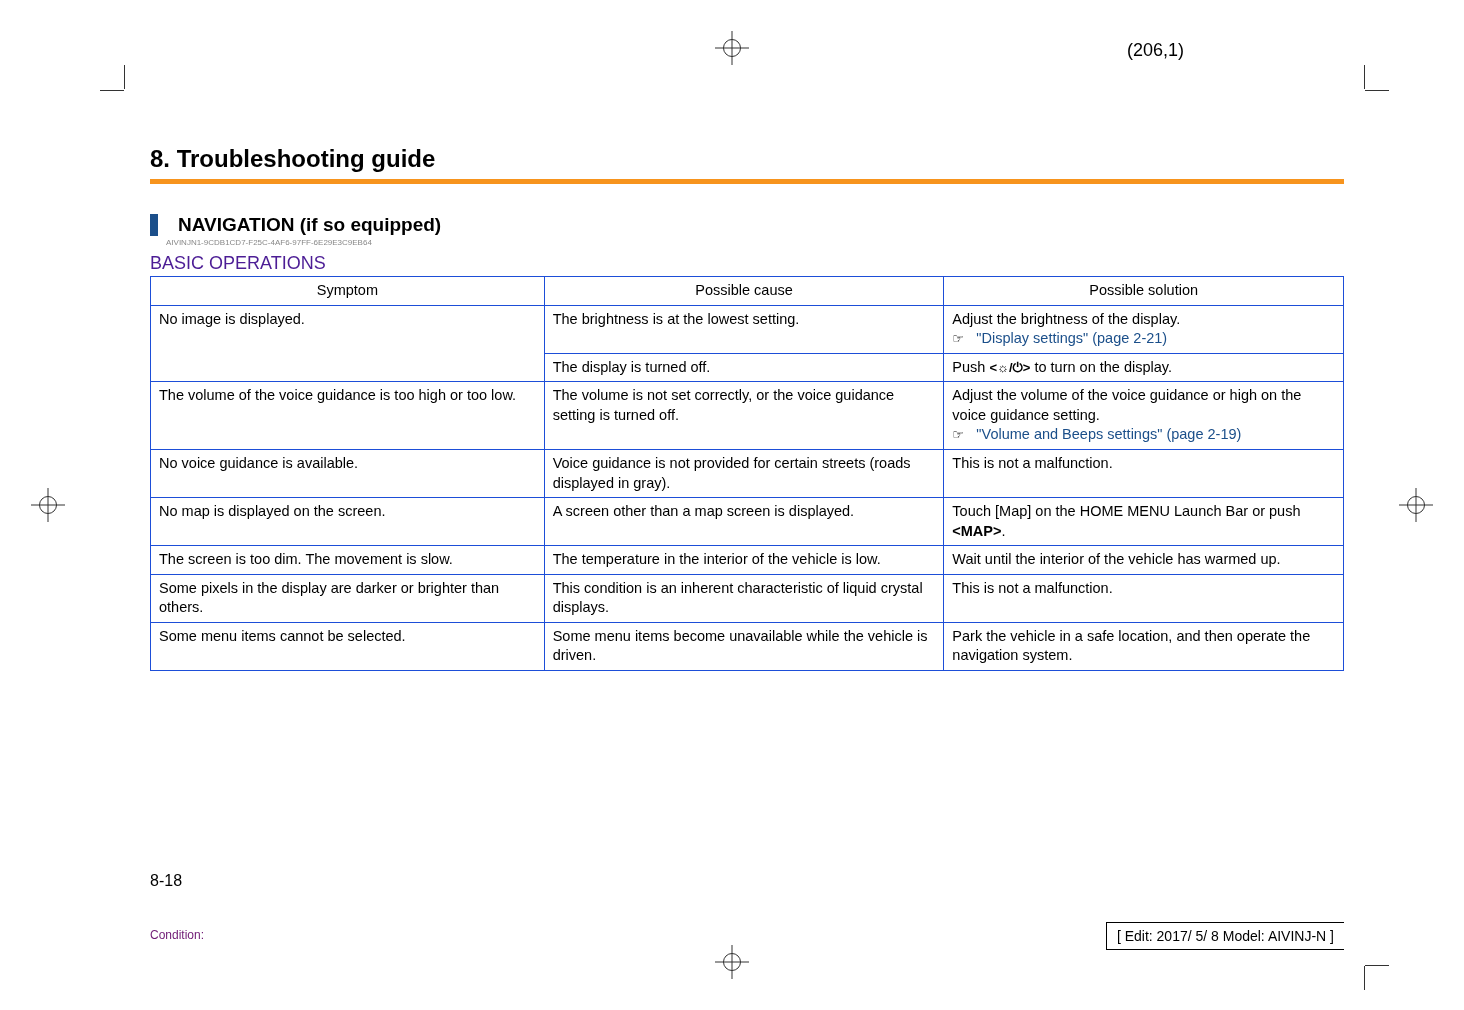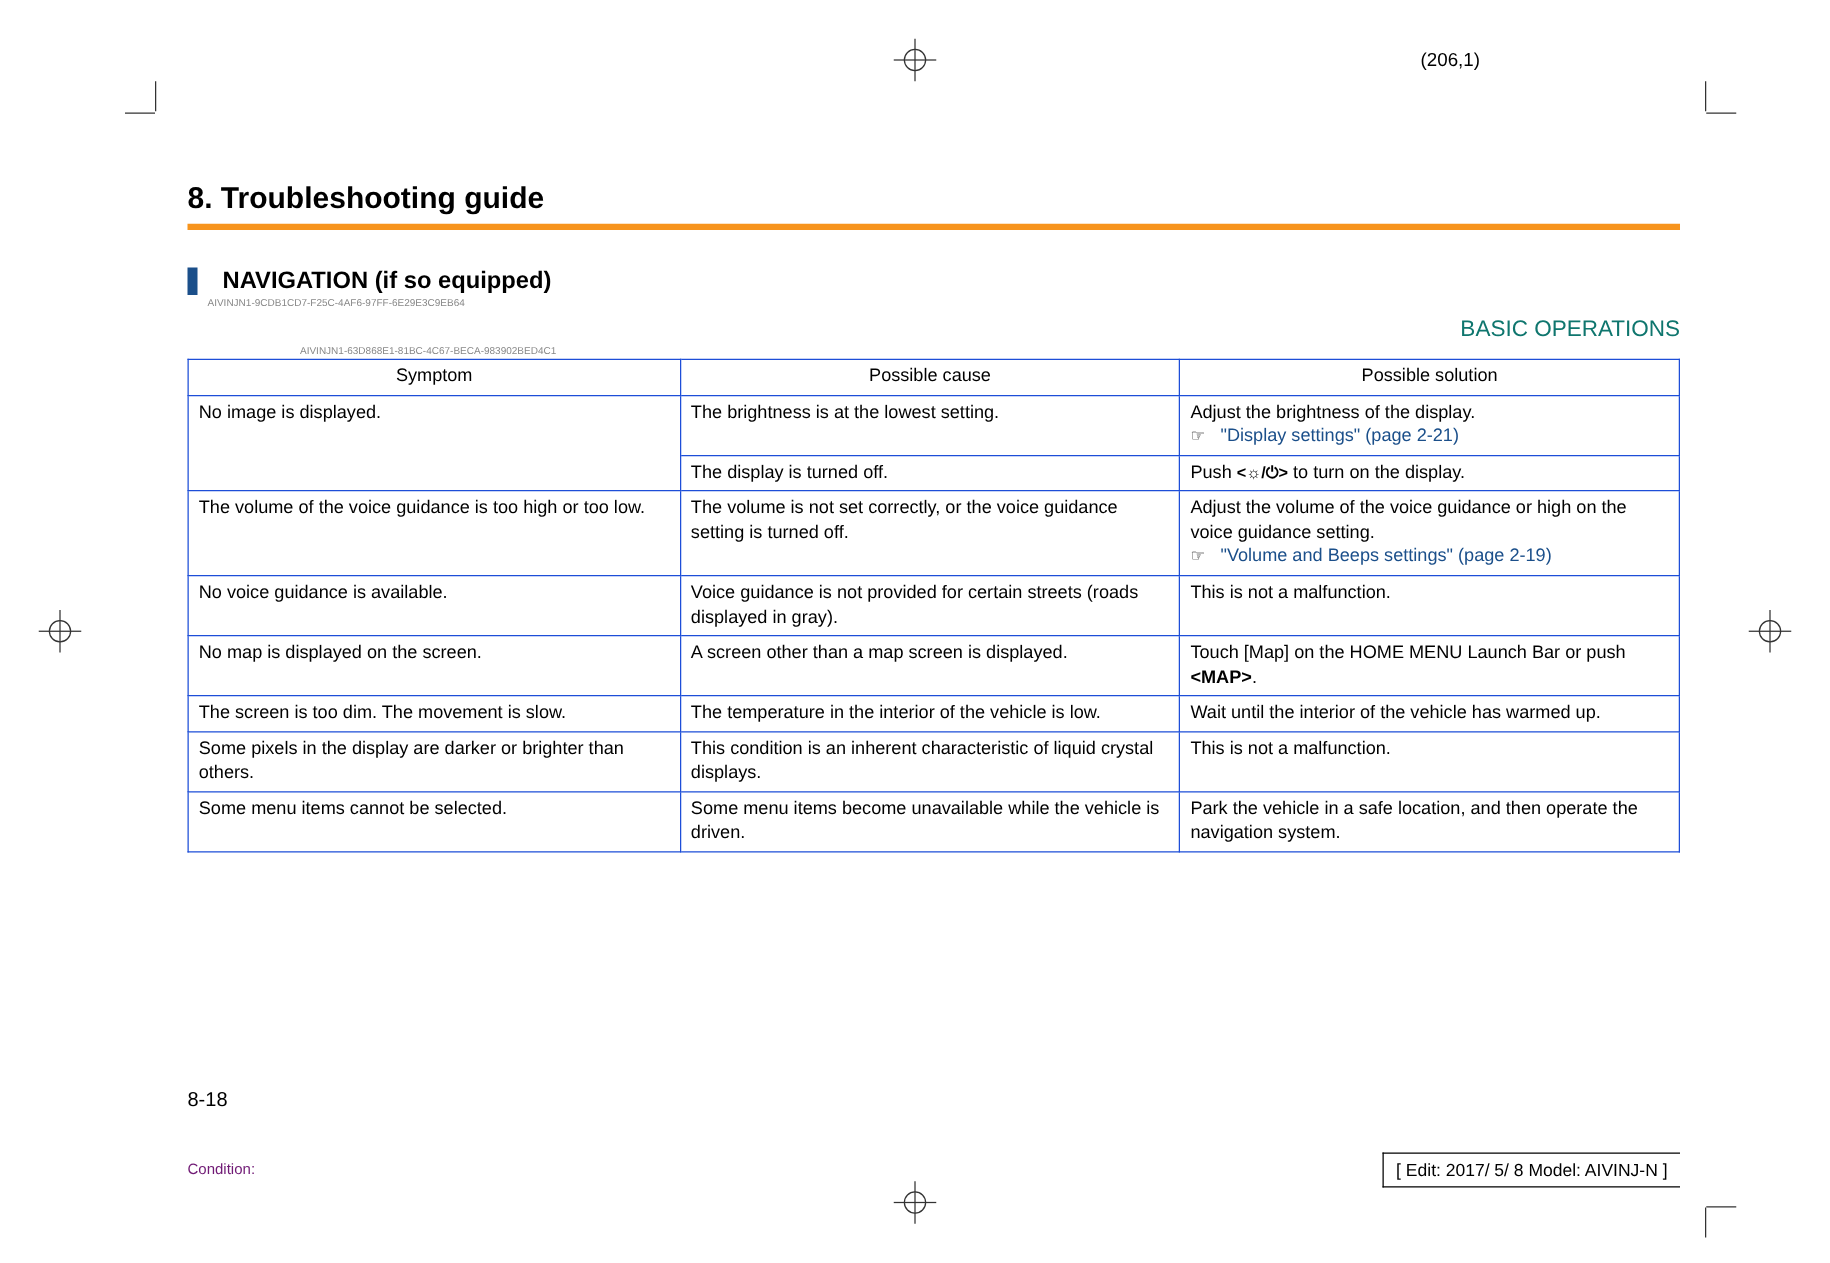--- a/index.html
+++ b/index.html
@@ -28,21 +28,21 @@
   .crop-bottom { bottom: 18px; left: 50%; transform: translateX(-50%); }
   .crop-left { left: 18px; top: 50%; transform: translateY(-50%); }
   .crop-right { right: 18px; top: 50%; transform: translateY(-50%); }
   .trim-mark { position: absolute; width: 24px; height: 1px; background: #333; }
   .trim-v { width: 1px; height: 24px; }
   
   .page-coord {
     position: absolute;
     top: 40px;
     right: 280px;
-    font-size: 15px;
+    font-size: 18px;
   }
   .content {
     position: absolute;
     top: 145px;
     left: 150px;
     right: 120px;
   }
   .chapter-title {
     font-size: 24px;
     font-weight: bold;
@@ -68,23 +68,22 @@
     font-weight: bold;
   }
   .doc-id {
     font-size: 8px;
     color: #888;
     margin-left: 16px;
     margin-top: 2px;
   }
   .sub-title {
     font-size: 18px;
-    color: #0f766e;
+    color: #4c1d95;
     margin-top: 6px;
-    text-align: right;
   }
   table {
     border-collapse: collapse;
     width: 100%;
     margin-top: 2px;
     font-size: 14.5px;
   }
   th, td {
     border: 1px solid #1d4ed8;
     padding: 4px 8px;
@@ -167,21 +166,20 @@
   <div class="chapter-title">8. Troubleshooting guide</div>
   <div class="orange-bar"></div>
 
   <div class="section-head">
     <div class="blue-tab"></div>
     <div class="section-title">NAVIGATION (if so equipped)</div>
   </div>
   <div class="doc-id">AIVINJN1-9CDB1CD7-F25C-4AF6-97FF-6E29E3C9EB64</div>
 
   <div class="sub-title">BASIC OPERATIONS</div>
-  <div class="doc-id" style="margin-left:90px;">AIVINJN1-63D868E1-81BC-4C67-BECA-983902BED4C1</div>
 
   <table>
     <thead>
       <tr>
         <th class="col1">Symptom</th>
         <th class="col2">Possible cause</th>
         <th class="col3">Possible solution</th>
       </tr>
     </thead>
     <tbody>

